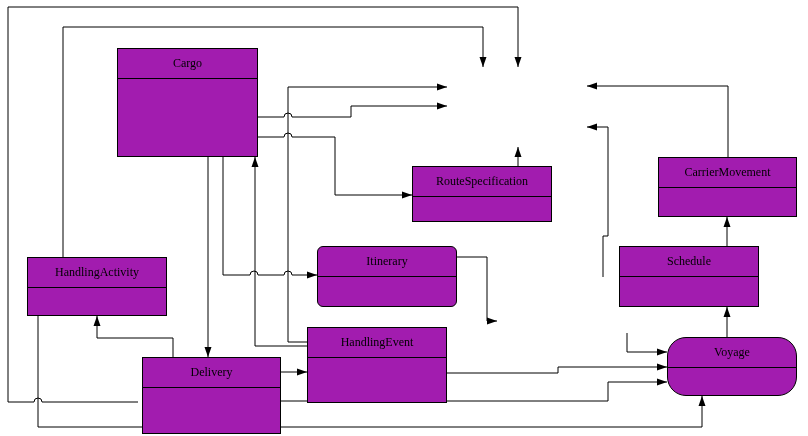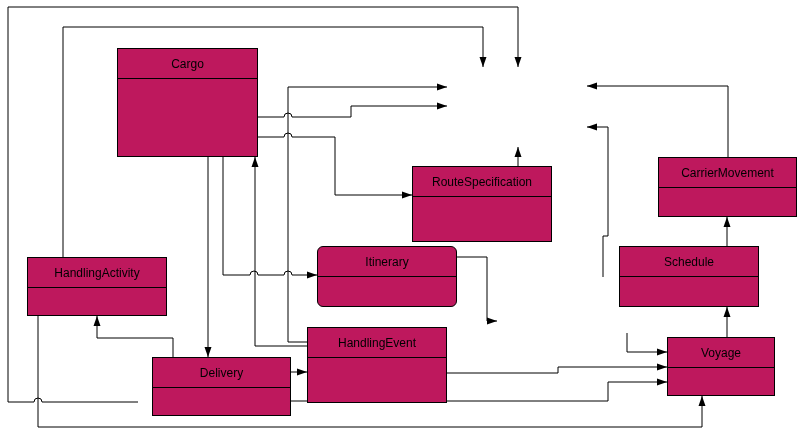--- a/index.html
+++ b/index.html
@@ -1,20 +1,20 @@
 <!DOCTYPE html>
 <html><head>
 <meta charset="utf-8">
 <style>
   html,body{margin:0;padding:0;background:#ffffff;}
   #canvas{position:relative;width:808px;height:436px;background:#ffffff;overflow:hidden;
           font-family:"Liberation Sans",sans-serif;}
   #edges{position:absolute;left:0;top:0;width:808px;height:436px;}
   .edge{fill:none;stroke:#000000;stroke-width:1;}
-  .node{position:absolute;box-sizing:border-box;background:#be185d;border:1px solid #000000;}
+  .node{position:absolute;box-sizing:border-box;background:#a21caf;border:1px solid #000000;font-family:Liberation Serif, serif;}
   .node-title{box-sizing:border-box;height:30px;border-bottom:1px solid #000000;
               display:flex;align-items:center;justify-content:center;
               font-size:12px;color:#000000;white-space:nowrap;}
   .node-body{box-sizing:border-box;}
 </style>
 </head>
 <body>
 
 <div id="canvas">
 
@@ -43,21 +43,21 @@
       <path d="M 518 166 L 518 147" class="edge" marker-end="url(#arrow)"></path>
       <path d="M 727 337 L 727 307" class="edge" marker-end="url(#arrow)"></path>
       <path d="M 727 246 L 727 217" class="edge" marker-end="url(#arrow)"></path>
       <path d="M 728 157 L 728 86 L 587 86" class="edge" marker-end="url(#arrow)"></path>
     </svg>
 
   <div class="node" style="left: 117px; top: 48px; width: 141px; height: 109px;">
     <div class="node-title">Cargo</div>
     <div class="node-body"></div>
   </div>
-  <div class="node" style="left: 412px; top: 166px; width: 140px; height: 76px;">
+  <div class="node" style="left: 412px; top: 166px; width: 140px; height: 56px;">
     <div class="node-title">RouteSpecification</div>
     <div class="node-body"></div>
   </div>
   <div class="node" style="left: 658px; top: 157px; width: 139px; height: 60px;">
     <div class="node-title">CarrierMovement</div>
     <div class="node-body"></div>
   </div>
   <div class="node" style="left: 27px; top: 257px; width: 140px; height: 59px;">
     <div class="node-title">HandlingActivity</div>
     <div class="node-body"></div>
@@ -67,22 +67,22 @@
     <div class="node-body"></div>
   </div>
   <div class="node" style="left: 619px; top: 246px; width: 140px; height: 61px;">
     <div class="node-title">Schedule</div>
     <div class="node-body"></div>
   </div>
   <div class="node" style="left: 307px; top: 327px; width: 140px; height: 76px;">
     <div class="node-title">HandlingEvent</div>
     <div class="node-body"></div>
   </div>
-  <div class="node" style="left: 152px; top: 357px; width: 139px; height: 59px;">
+  <div class="node" style="left: 142px; top: 357px; width: 139px; height: 77px;">
     <div class="node-title">Delivery</div>
     <div class="node-body"></div>
   </div>
-  <div class="node" style="left: 667px; top: 337px; width: 108px; height: 59px;">
+  <div class="node" style="left: 667px; top: 337px; width: 130px; height: 59px; border-radius: 19px;">
     <div class="node-title">Voyage</div>
     <div class="node-body"></div>
   </div>
 
 </div>
 
 </body></html>

